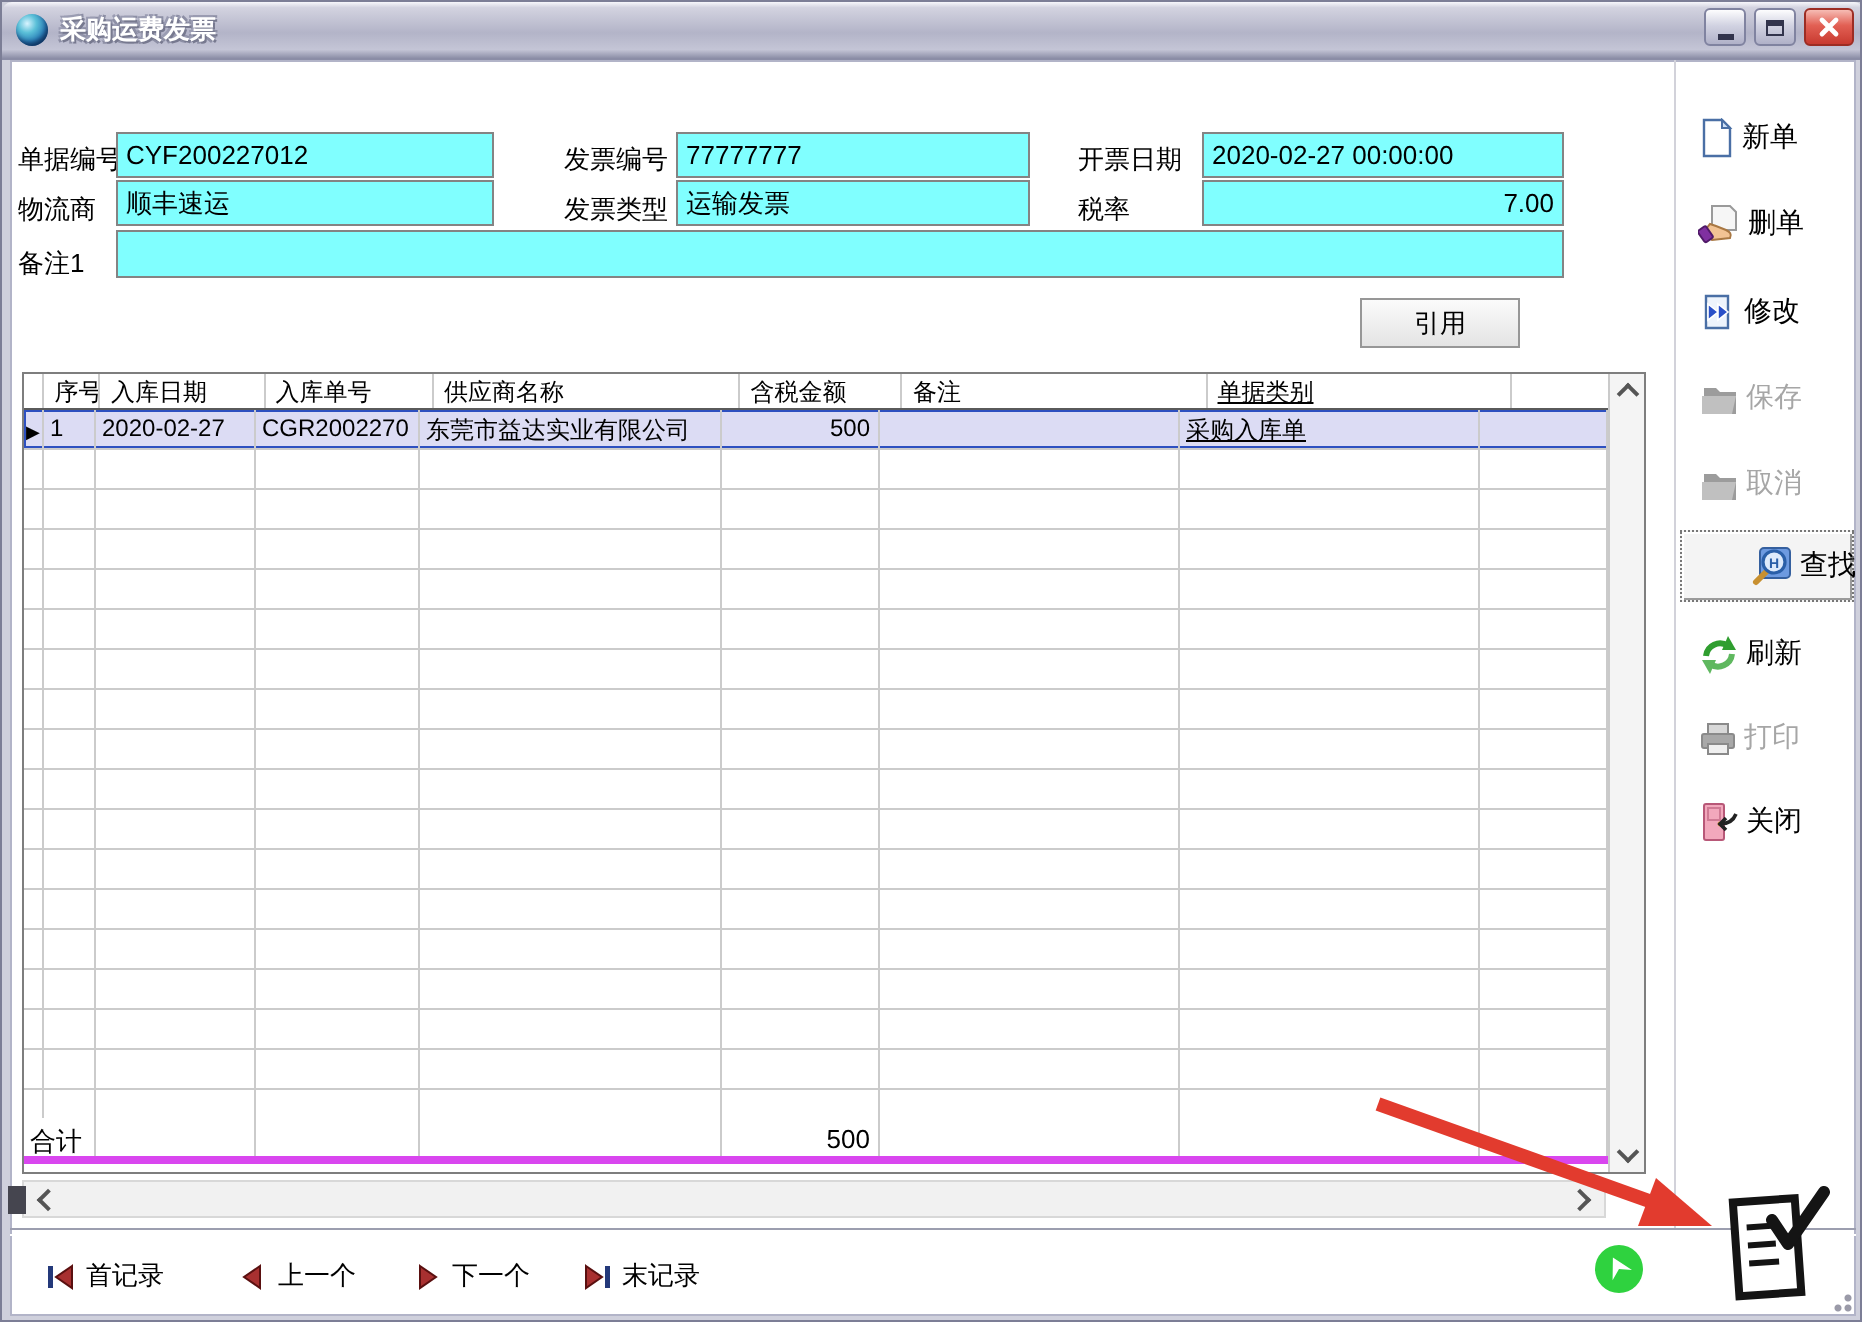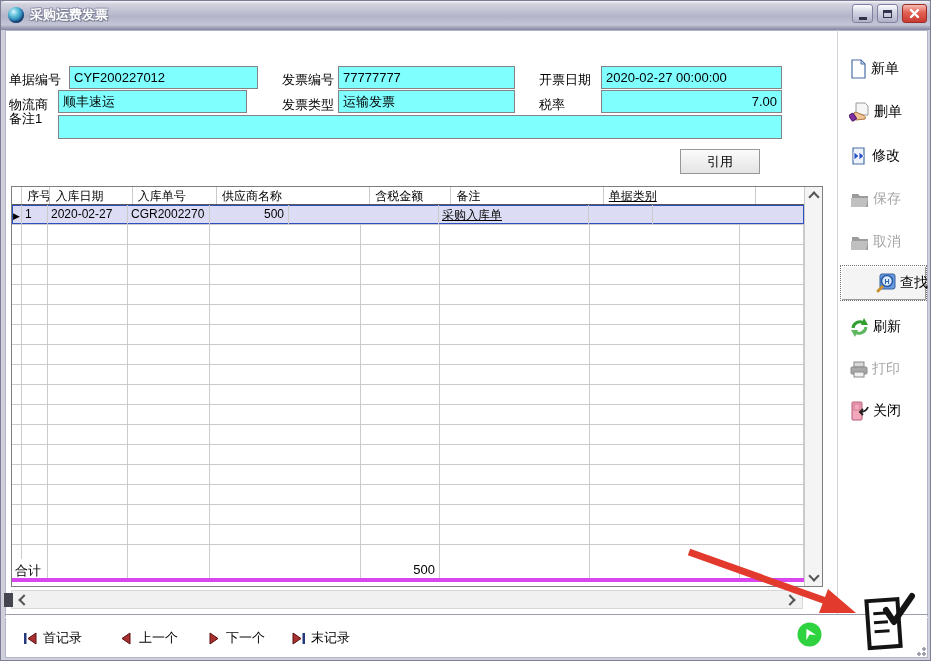--- a/index.html
+++ b/index.html
@@ -99,34 +99,34 @@
       <svg width="11" height="11" viewBox="0 0 11 11">
           <path d="M2,2 L9,9 M9,2 L2,9" stroke="#fff" stroke-width="2.4" stroke-linecap="round"></path>
         </svg>
     </div>
   </div>
 </div>
 
 <div class="content"></div>
 
 <span class="flabel" style="left:8px;top:70px">单据编号</span>
-<input class="tinput" style="left: 57px; top: 65px; width: 189px; height: 23px; margin-left: 11px;" value="CYF200227012">
+<input class="tinput" style="left: 57px; top: 65px; width: 189px; height: 23px;" value="CYF200227012">
 <span class="flabel" style="left:281px;top:70px">发票编号</span>
 <input class="tinput" style="left: 337px; top: 65px; width: 177px; height: 23px;" value="77777777">
 <span class="flabel" style="left:538px;top:70px">开票日期</span>
 <input class="tinput" style="left: 600px; top: 65px; width: 181px; height: 23px;" value="2020-02-27 00:00:00">
 
 <span class="flabel" style="left:8px;top:95px">物流商</span>
 <input class="tinput" style="left: 57px; top: 89px; width: 189px; height: 23px;" value="顺丰速运">
 <span class="flabel" style="left:281px;top:95px">发票类型</span>
 <input class="tinput" style="left: 337px; top: 89px; width: 177px; height: 23px;" value="运输发票">
 <span class="flabel" style="left:538px;top:95px">税率</span>
 <input class="tinput right" style="left: 600px; top: 89px; width: 181px; height: 23px;" value="7.00">
 
-<span class="flabel" style="left:8px;top:109px">备注1</span>
+<span class="flabel" style="left:8px;top:122px">备注1</span>
 <input class="tinput" style="left: 57px; top: 114px; width: 724px; height: 24px;" value="">
 
 <button class="refbtn">引用</button>
 
 <div class="grid">
   <div class="ghead">
     <div class="hcell c0"></div>
     <div class="hcell c1">序号</div>
     <div class="hcell c2">入库日期</div>
     <div class="hcell c3">入库单号</div>
@@ -135,20 +135,21 @@
     <div class="hcell c6">备注</div>
     <div class="hcell c7">单据类别</div>
     <div class="hcell c8"></div>
   </div>
   <div class="gbody">
     <div class="grow selected">
       <div class="gcell c0 rowind">▶</div>
       <div class="gcell c1">1</div>
       <div class="gcell c2">2020-02-27</div>
       <div class="gcell c3">CGR2002270</div>
+      <div class="gcell c4">东莞市益达实业有限公司</div>
       <div class="gcell c5">500</div>
       <div class="gcell c6"></div>
       <div class="gcell c7">采购入库单</div>
       <div class="gcell c8"></div>
     </div>
     <div id="emptyrows">
         <div class="grow">
           <div class="gcell c0"></div>
           <div class="gcell c1"></div>
           <div class="gcell c2"></div>

